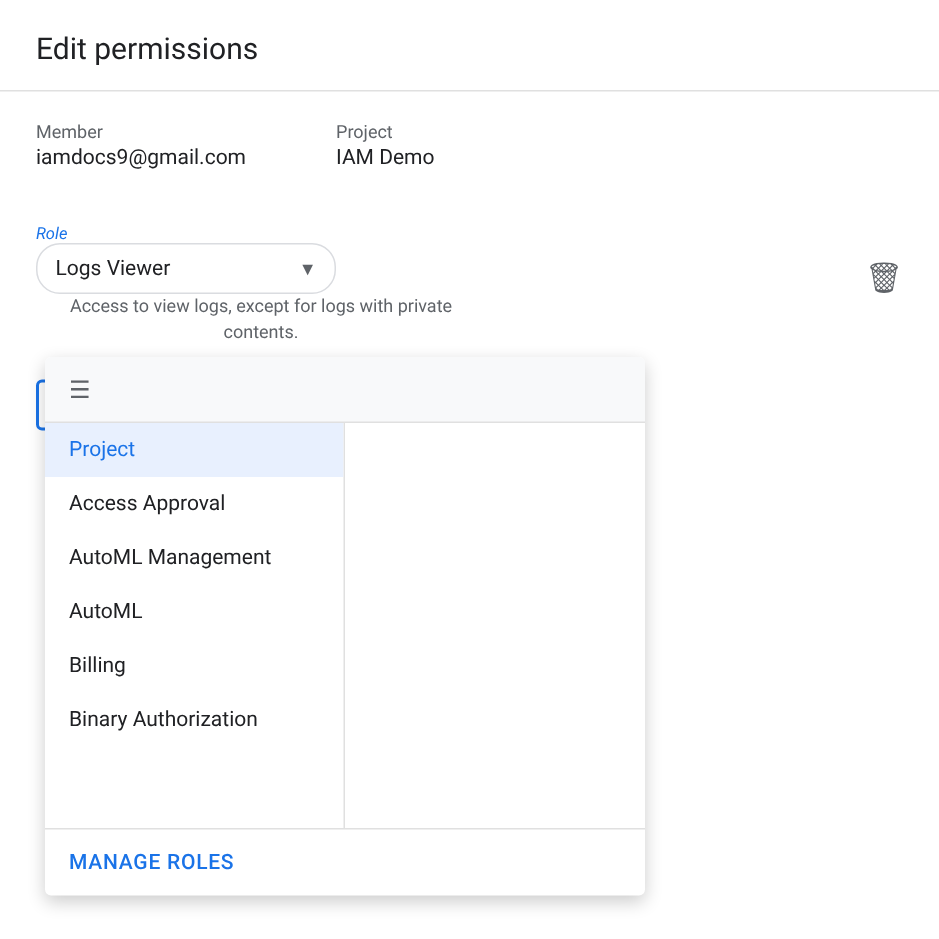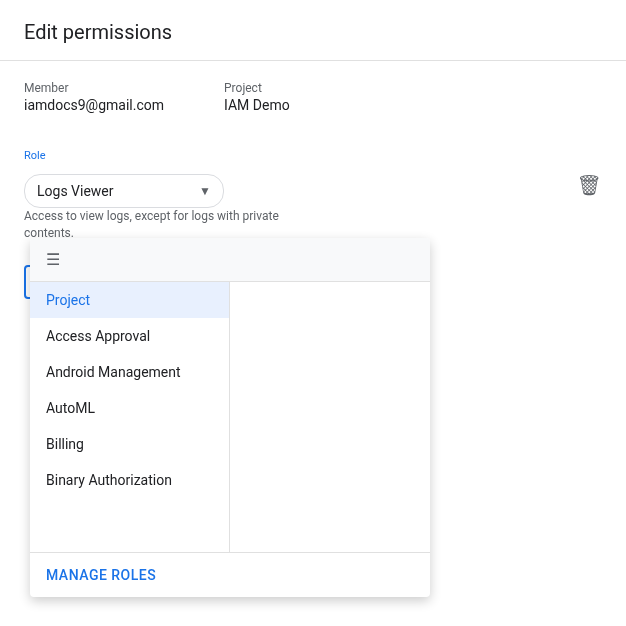--- a/index.html
+++ b/index.html
@@ -60,21 +60,22 @@
       align-items: center;
       justify-content: space-between;
       width: 200px;
       cursor: pointer;
       position: relative;
     }
 
     .role-label-small {
       font-size: 11px;
       color: #1a73e8;
-      margin-bottom: 12px;
+      margin-bottom: 0;
+      font-style: italic;
     }
 
     .role-row {
       display: flex;
       align-items: flex-start;
       gap: 16px;
       margin-bottom: 6px;
     }
 
     .role-block {
@@ -86,20 +87,21 @@
       color: #5f6368;
       font-size: 20px;
       margin-top: 24px;
     }
 
     .role-description {
       font-size: 12px;
       color: #5f6368;
       max-width: 300px;
       line-height: 1.4;
+      text-align: center;
     }
 
     .select-role-row {
       display: flex;
       align-items: center;
       gap: 16px;
       margin-top: 16px;
     }
 
     .select-role-box {
@@ -269,21 +271,21 @@
 
     <div class="filter-row">
       <span class="filter-icon">☰</span>
     </div>
 
     <div class="dropdown-columns">
 
       <div class="left-col">
         <div class="list-item selected">Project</div>
         <div class="list-item">Access Approval</div>
-        <div class="list-item">Android Management</div>
+        <div class="list-item">AutoML Management</div>
         <div class="list-item">AutoML</div>
         <div class="list-item">Billing</div>
         <div class="list-item">Binary Authorization</div>
       </div>
 
     </div>
 
     <div class="manage-roles-link">MANAGE ROLES</div>
   </div>
 </div>

